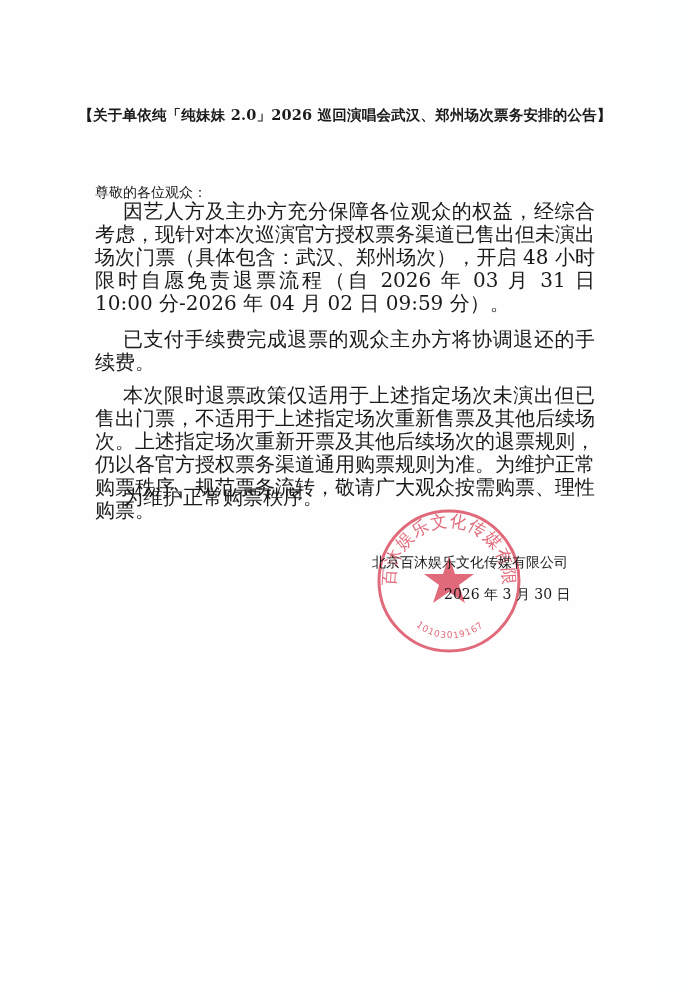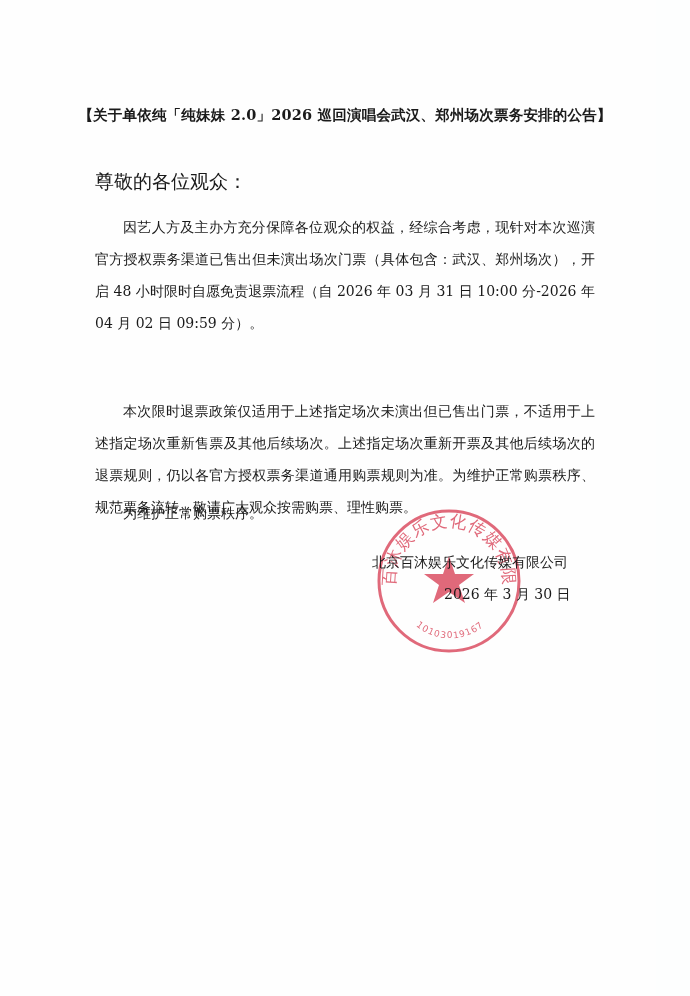--- a/index.html
+++ b/index.html
@@ -5,43 +5,44 @@
   html, body { margin: 0; padding: 0; }
   body {
     width: 690px; height: 996px; background: #fdfefe; position: relative; overflow: hidden;
     font-family: "DejaVu Serif", "Liberation Serif", serif; color: #1a1a1a;
   }
   .page { position: absolute; left: 0; top: 0; width: 656px; height: 996px; background: #fefefe; }
   .title {
     position: absolute; top: 106px; left: 0; width: 690px; text-align: center;
     font-size: 14.5px; font-weight: bold; letter-spacing: 0.2px;
   }
-  .salutation { position: absolute; top: 169px; left: 95px; font-size: 19px; }
+  .salutation { position: absolute; top: 184px; left: 95px; font-size: 14px; }
   .para {
-    position: absolute; left: 95px; width: 500px; font-size: 14px; line-height: 32px;
-    text-indent: 28px; text-align: justify; margin-top: 11px;
+    position: absolute; left: 95px; width: 500px; font-size: 20px; line-height: 23px;
+    text-indent: 28px; text-align: justify;
   }
   .p1 { top: 200px; }
   .p2 { top: 276px; }
   .p3 { top: 328px; }
   .p4 { top: 356px; }
   .p5 { top: 384px; }
   .p6 { top: 486px; }
   .company { position: absolute; top: 554px; left: 372px; font-size: 14px; z-index: 2; }
   .date { position: absolute; top: 586px; left: 444px; font-size: 14px; z-index: 2; }
   .seal { position: absolute; left: 374px; top: 506px; width: 150px; height: 150px; z-index: 1; opacity: 0.8; }
 </style>
 </head>
 <body>
 
 <div class="page">
   <div class="title">【关于单依纯「纯妹妹 2.0」2026 巡回演唱会武汉、郑州场次票务安排的公告】</div>
   <div class="salutation">尊敬的各位观众：</div>
 
   <div class="para p1">因艺人方及主办方充分保障各位观众的权益，经综合考虑，现针对本次巡演官方授权票务渠道已售出但未演出场次门票（具体包含：武汉、郑州场次），开启 48 小时限时自愿免责退票流程（自 2026 年 03 月 31 日 10:00 分-2026 年 04 月 02 日 09:59 分）。</div>
+  <div class="para p3">已支付手续费完成退票的观众主办方将协调退还的手续费。</div>
   <div class="para p5">本次限时退票政策仅适用于上述指定场次未演出但已售出门票，不适用于上述指定场次重新售票及其他后续场次。上述指定场次重新开票及其他后续场次的退票规则，仍以各官方授权票务渠道通用购票规则为准。为维护正常购票秩序、规范票务流转，敬请广大观众按需购票、理性购票。</div>
   <div class="para p6">为维护正常购票秩序。</div>
 
   <svg class="seal" viewBox="0 0 150 150">
     <defs>
       <path id="arcTop" d="M 22 85 A 54 54 0 1 1 128 85"></path>
       <path id="arcBot" d="M 40 118 A 52 52 0 0 0 112 118"></path>
     </defs>
     <circle cx="75" cy="75" r="70" fill="none" stroke="#d9455a" stroke-width="3"></circle>
     <polygon points="75,50 81,68 100,68 85,79 91,97 75,86 59,97 65,79 50,68 69,68" fill="#d9455a"></polygon>

